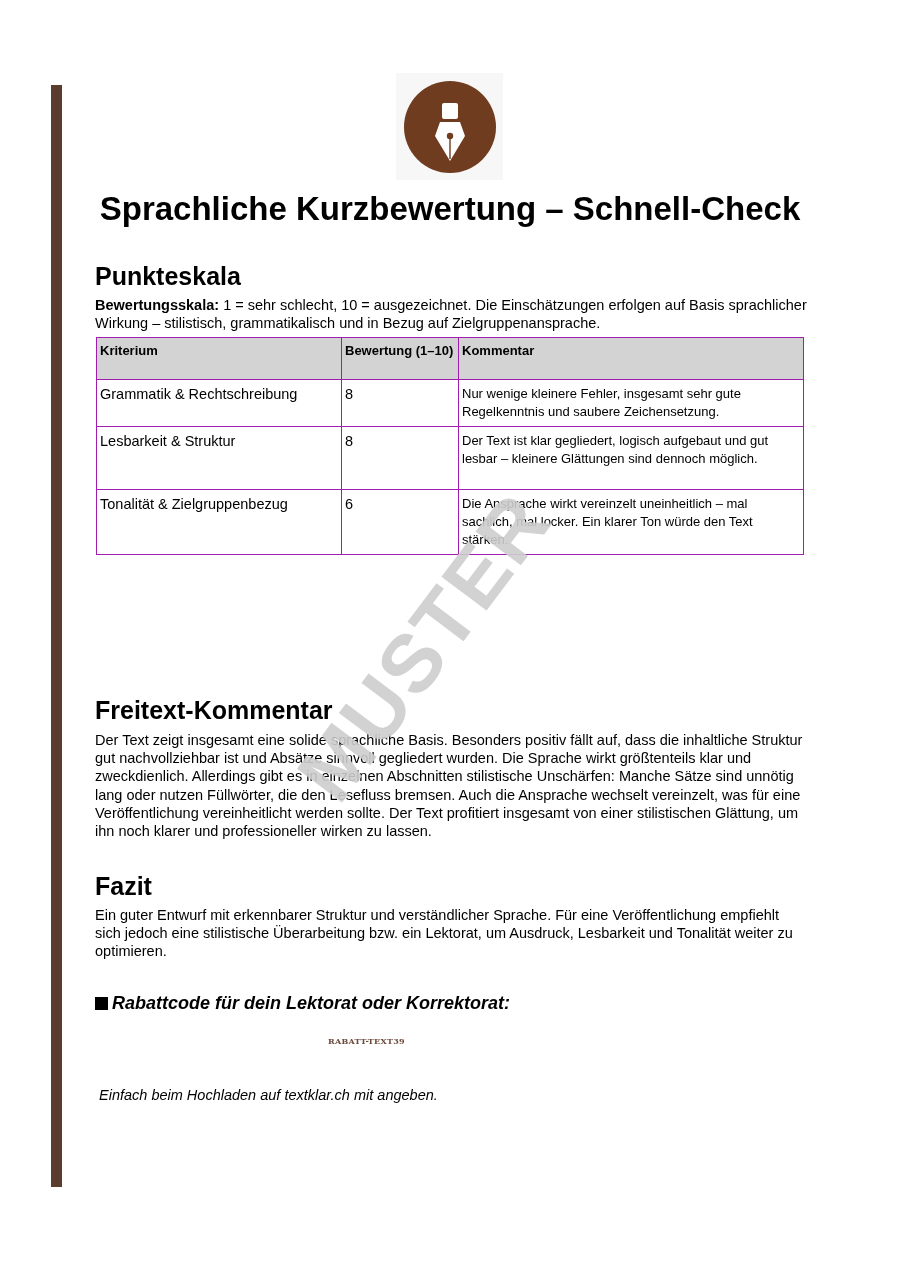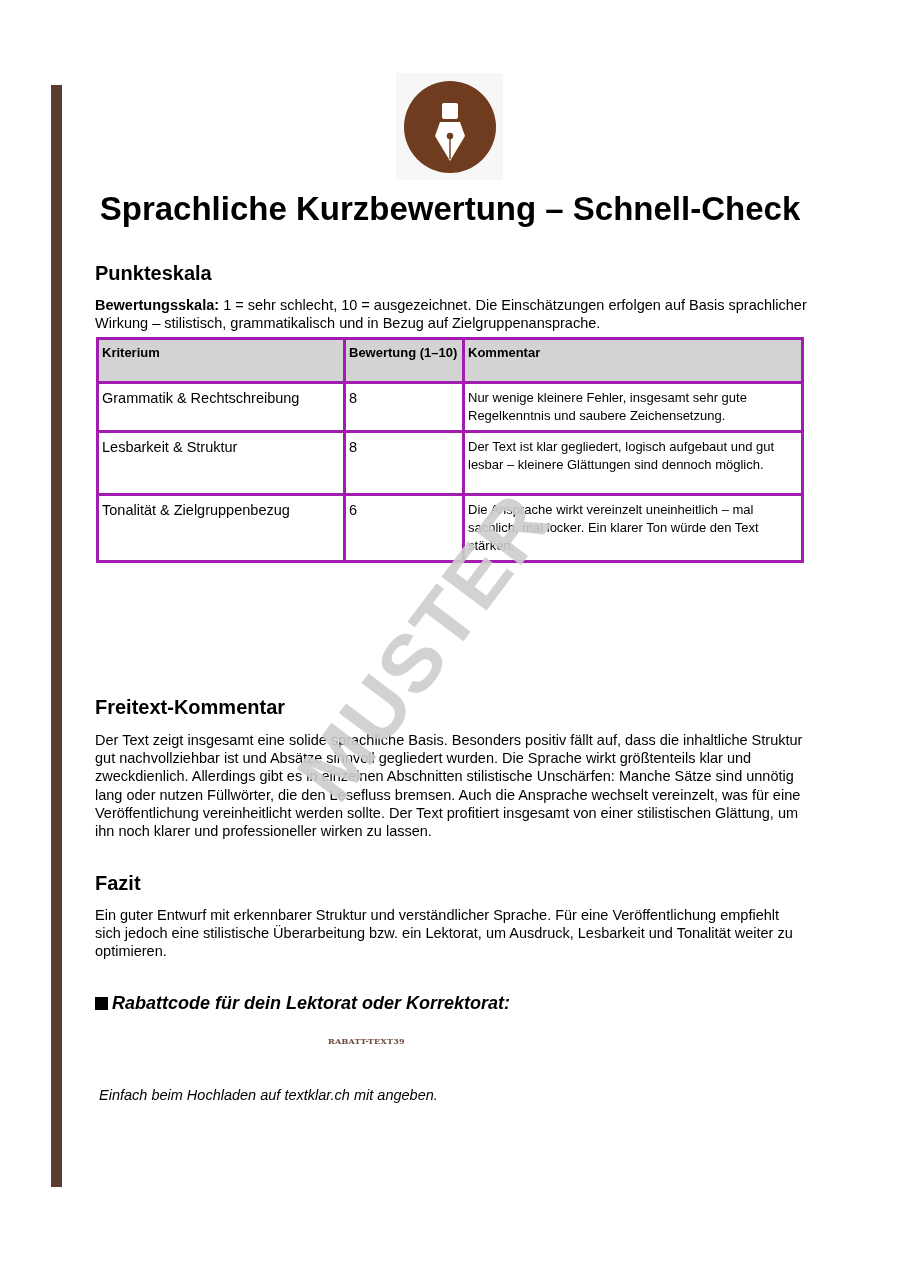--- a/index.html
+++ b/index.html
@@ -3,24 +3,24 @@
 <meta charset="utf-8">
 <style>
   html, body { margin:0; padding:0; background:#ffffff; }
   body { width:900px; height:1272px; position:relative; overflow:hidden; font-family:"Liberation Sans", sans-serif; color:#000; }
   .side-bar { position:absolute; left:51px; top:85px; width:11px; height:1102px; background:#5b3d30; }
   .logo-box { position:absolute; left:396px; top:73px; width:107px; height:107px; background:#f7f7f7; }
   .logo-circle { position:absolute; left:8px; top:8px; width:92px; height:92px; border-radius:50%; background:#6f3c1f; }
   .logo-circle svg { position:absolute; left:0; top:0; width:92px; height:92px; }
   .title { position:absolute; left:0; width:900px; top:190px; text-align:center; font-size:33px; font-weight:bold; margin:0; }
   .content { position:absolute; left:95px; width:712px; top:0; }
-  h2 { position:absolute; left:0; margin:0; font-size:20px; font-weight:bold; }
+  h2 { position:absolute; left:0; margin:0; font-size:25px; font-weight:bold; }
   p.body { position:absolute; left:0; width:712px; margin:0; font-size:14.5px; line-height:18.2px; }
   table.crit { position:absolute; left:1px; top:337px; width:708px; border-collapse:collapse; font-size:14.5px; }
-  table.crit td, table.crit th { border:3px solid #a21caf; vertical-align:top; text-align:left; padding:5px 3px; }
+  table.crit td, table.crit th { border:1px solid #a21caf; vertical-align:top; text-align:left; padding:5px 3px; }
   table.crit th { background:#d3d3d3; font-size:13px; font-weight:bold; line-height:16px; height:31px; }
   table.crit td.comment { font-size:13px; line-height:18px; }
   table.crit td { line-height:18px; }
   .col1 { width:238px; } .col2 { width:110px; }
   .watermark { position:absolute; left:245px; top:600px; font-size:82px; font-weight:bold; color:rgba(205,205,205,0.9); transform:rotate(-53deg); transform-origin:center; letter-spacing:2px; pointer-events:none; }
   .promo { position:absolute; left:0; top:993px; font-size:18px; font-weight:bold; font-style:italic; margin:0; }
   .promo .sq { display:inline-block; width:13px; height:13px; background:#000; margin-right:4px; vertical-align:-1px; }
   .code { position:absolute; left:233px; top:1036px; font-family:"DejaVu Serif", serif; font-size:8px; font-weight:bold; color:#6b4a3a; letter-spacing:0.3px; }
   .footer-note { position:absolute; left:4px; top:1087px; font-size:14.5px; font-style:italic; margin:0; }
 </style>

